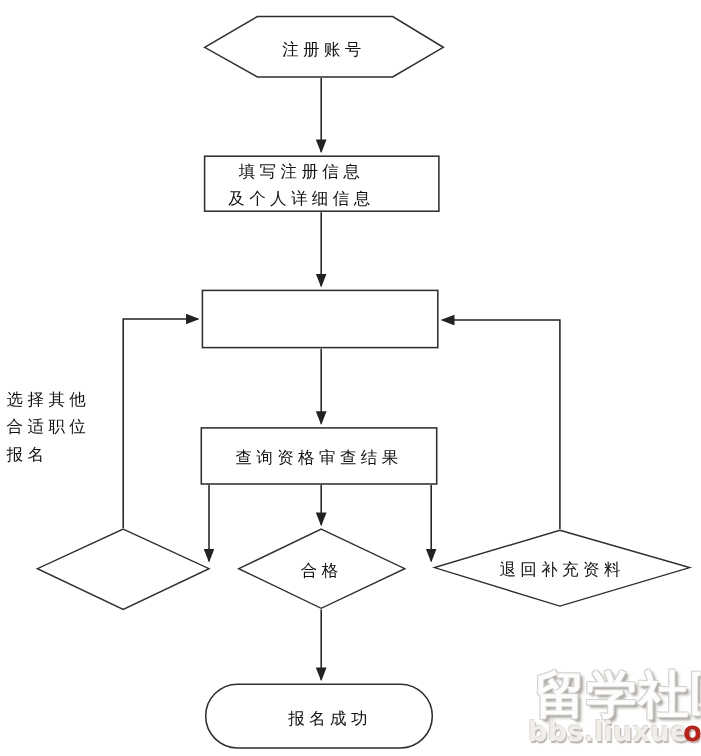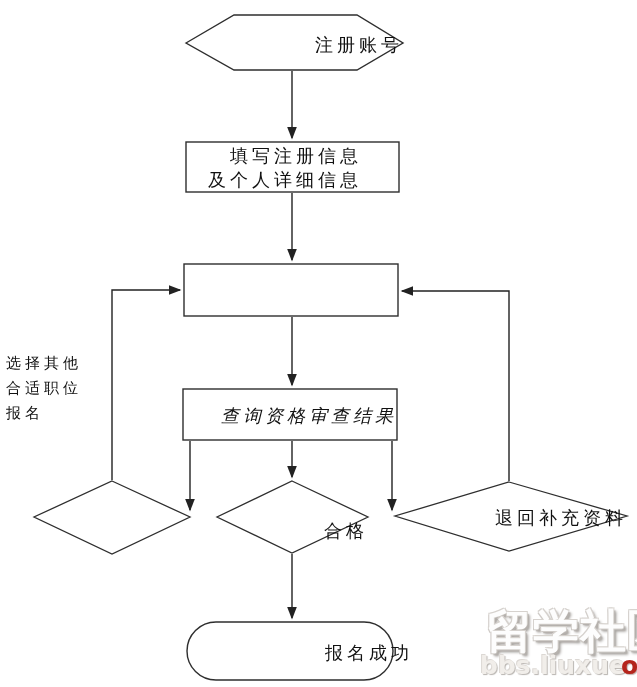--- a/index.html
+++ b/index.html
@@ -3,22 +3,22 @@
 <meta charset="utf-8">
 <style>
   html,body { margin:0; padding:0; background:#ffffff; }
   .canvas {
     position:relative; width:637px; height:687px;
     background:#ffffff; overflow:hidden;
     font-family:"DejaVu Serif", serif;
   }
   .canvas svg { position:absolute; left:0; top:0; }
   .label {
-    position:absolute; text-align:right; color:#111111;
-    font-size:18px; letter-spacing:4px; line-height:24px;
+    position:absolute; text-align:center; color:#111111;
+    font-size:15px; letter-spacing:4px; line-height:24px;
     white-space:pre-line; font-family:"DejaVu Serif", serif;
   }
   .note {
     position:absolute; text-align:left; color:#111111;
     font-size:15px; white-space:pre-line;
     font-family:"DejaVu Serif", serif;
   }
   .note-left  { left:6px;  top:351px; line-height:25px; letter-spacing:4px; }
   .note-right { left:532px; top:333px; line-height:24px; letter-spacing:5px; }
   .wm-title {
@@ -85,24 +85,24 @@
 
     <line x1="292" y1="554" x2="292" y2="618" stroke="#222222" stroke-width="1.4" marker-end="url(#arrow)"></line>
   </svg>
 
   <div class="label" style="left:186px; top:33px; width:217px;">注册账号</div>
 
   <div class="label" style="left:186px; top:144px; width:176px;">填写注册信息
 及个人详细信息</div>
 
 
-  <div class="label" style="left:183px; top:404px; width:214px;font-style:italic;">查询资格审查结果</div>
+  <div class="label" style="left:183px; top:404px; width:214px;">查询资格审查结果</div>
 
 
-  <div class="label" style="left:217px; top:507px; width:151px;margin-top:12px;">合格</div>
+  <div class="label" style="left:217px; top:507px; width:151px;">合格</div>
 
   <div class="label" style="left:395px; top:506px; width:232px;">退回补充资料</div>
 
   <div class="label" style="left:187px; top:641px; width:226px;">报名成功</div>
 
   <div class="note note-left">选择其他
 合适职位
 报名</div>
 
 

